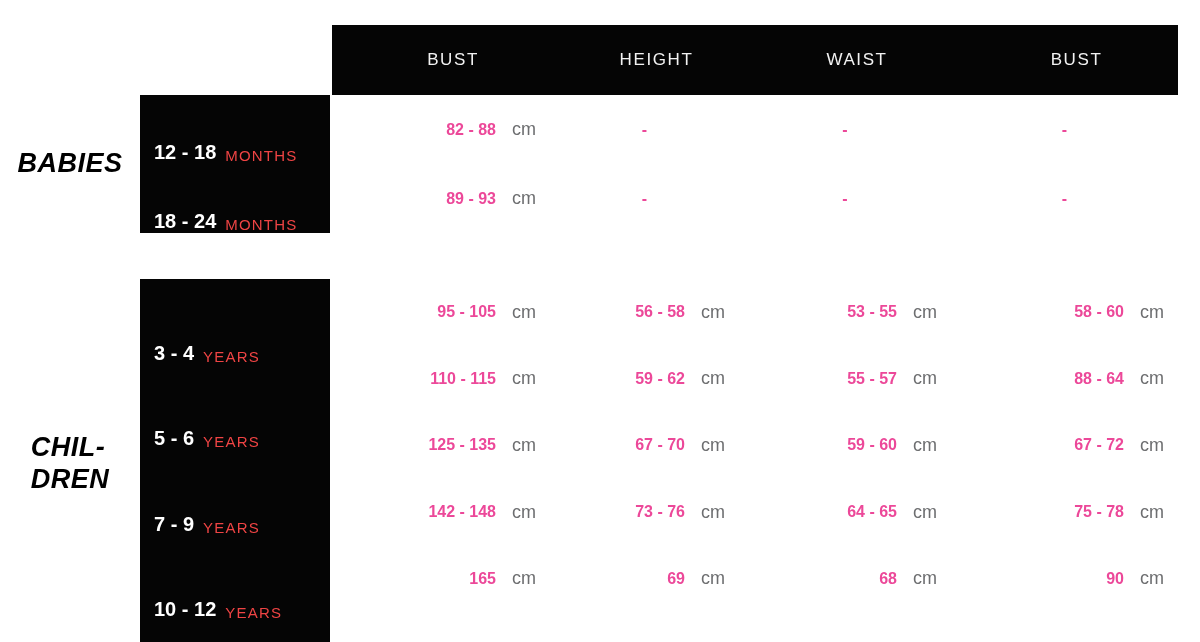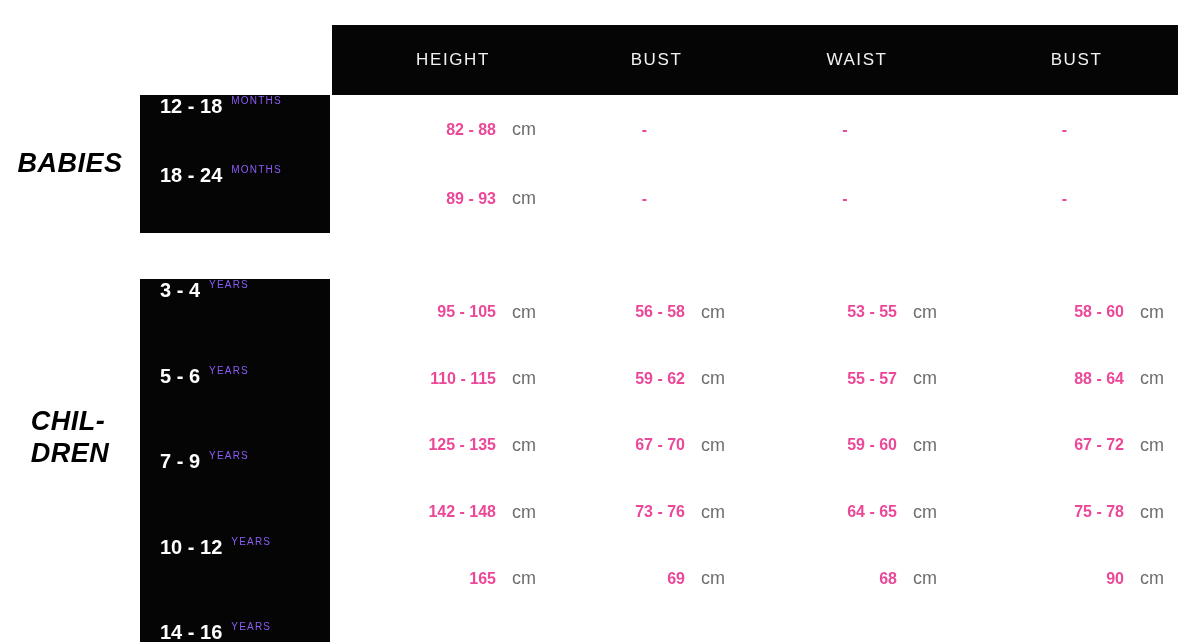--- a/index.html
+++ b/index.html
@@ -19,34 +19,34 @@
   }
 
   
   .group-label {
     position:absolute; left:0; width:140px;
     display:flex; align-items:center; justify-content:center;
     color:#000; font-weight:bold; font-style:italic;
     font-size:27px; letter-spacing:0.5px; line-height:1.18; 
   }
   .group-label.babies { top:95px; height:138px; }
-  .group-label.children { top:271px; height:333px; }
+  .group-label.children { top:297px; height:333px; }
 
   
   .label-box {
     position:absolute; left:140px; width:190px; background:#050505;
     display:flex; flex-direction:column;
   }
   .label-box.babies { top:95px; height:138px; }
   .label-box.children { top:279px; height:428px; }
   .label-row {
-    flex:1; display:flex; align-items:flex-start; padding-left:20px; white-space:nowrap;
+    flex:1; display:flex; align-items:flex-end; padding-left:14px; white-space:nowrap;
   }
   .label-row .range { color:#ffffff; font-weight:bold; font-size:20px; }
-  .label-row .range-unit { color:#8b5cf6; font-size:10px; letter-spacing:1.2px; margin-left:9px; }
+  .label-row .range-unit { color:#ef4444; font-size:15px; letter-spacing:1.2px; margin-left:9px; }
 
   
   .values-grid {
     position:absolute; left:332px; width:846px;
     display:grid; grid-template-columns:218px 189px 212px 227px;
   }
   .values-grid.babies { top:95px; height:138px; grid-template-rows:repeat(2, 1fr); }
   .values-grid.children { top:279px; height:333px; grid-template-rows:repeat(5, 1fr); }
   .cell {
     display:flex; align-items:center; justify-content:flex-end;
@@ -56,22 +56,22 @@
   .cell .num { color:#ec4899; font-weight:bold; font-size:16px; }
   .cell .unit { color:#6d6e70; font-size:18px; margin-left:16px; }
   .cell .unit:empty { display:none; }
 </style>
 </head>
 <body>
 
 <div class="stage">
 
   <div class="header-bar">
+    <div class="header-cell">BUST</div>
     <div class="header-cell">HEIGHT</div>
-    <div class="header-cell">BUST</div>
     <div class="header-cell">WAIST</div>
     <div class="header-cell">BUST</div>
   </div>
 
   <div class="group-label babies">BABIES</div>
 
   <div class="label-box babies">
     <div class="label-row">
       <span class="range">12 - 18</span>
       <span class="range-unit">MONTHS</span>

